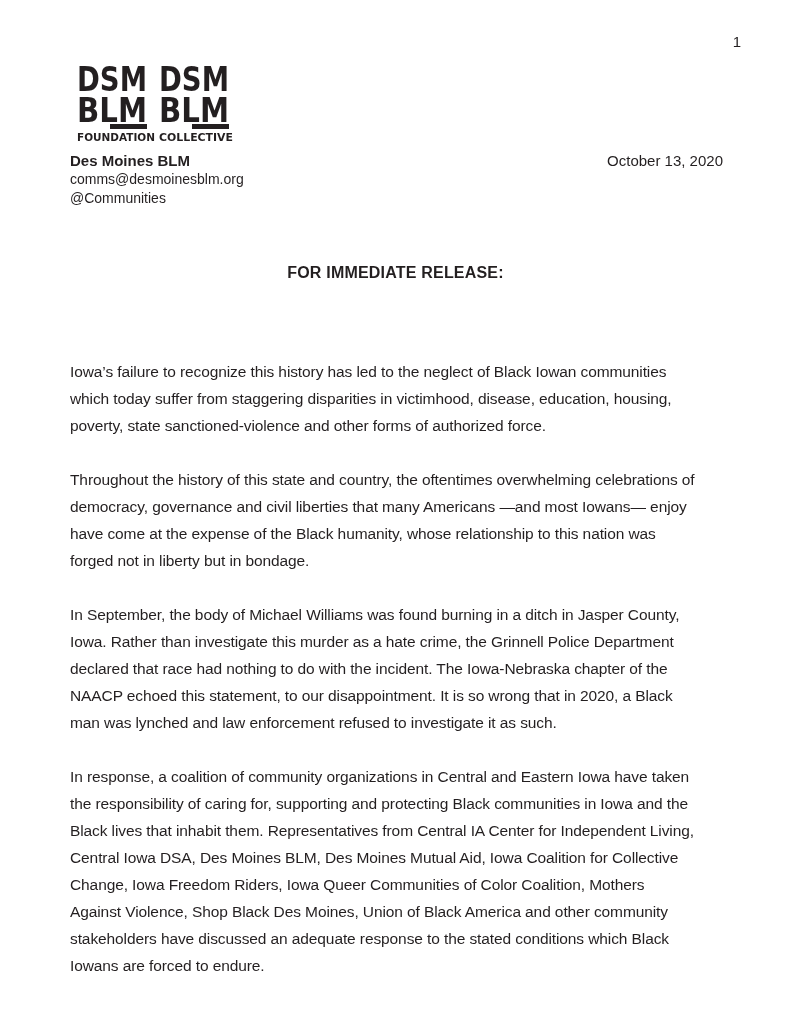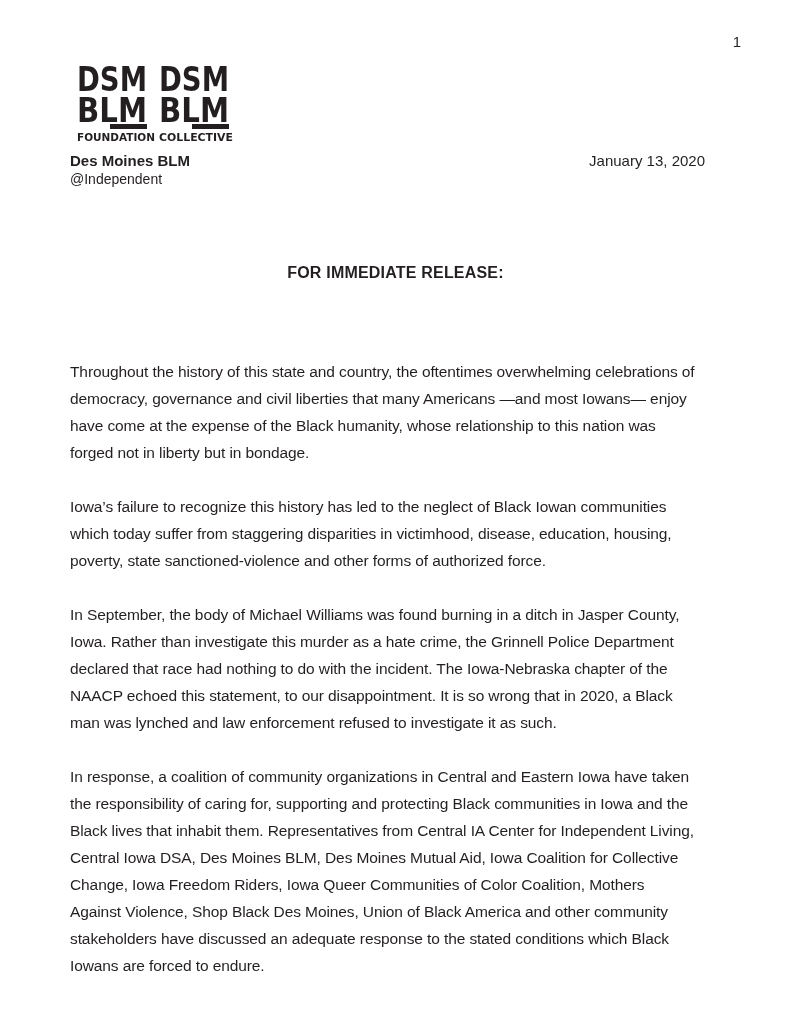--- a/index.html
+++ b/index.html
@@ -23,21 +23,21 @@
   }
   .logo {
     position: absolute;
     top: 63px;
     left: 77px;
   }
   .letterhead {
     position: absolute;
     top: 151px;
     left: 70px;
-    right: 86px;
+    right: 68px;
     display: flex;
     justify-content: space-between;
     align-items: flex-start;
   }
   .contact-block { line-height: 19px; font-size: 14px; }
   .org-name { font-weight: 700; font-size: 15px; }
   .release-date { font-size: 15px; line-height: 19px; }
   .headings {
     position: absolute;
     top: 264px;
@@ -86,37 +86,38 @@
         <text x="0" y="59" font-size="33" textLength="70" lengthAdjust="spacingAndGlyphs">BLM</text>
         <rect x="33" y="61" width="37" height="5" fill="#231f20"></rect>
         <text x="0" y="78" font-size="10" textLength="74" lengthAdjust="spacingAndGlyphs">COLLECTIVE</text>
       </g>
     </svg>
   </div>
 
   <div class="letterhead">
     <div class="contact-block">
       <div class="org-name">Des Moines BLM</div>
-      <div class="contact-handle">@Independent</div>
+      <div class="contact-email">comms@desmoinesblm.org</div>
+      <div class="contact-handle">@Communities</div>
     </div>
-    <div class="release-date">January 13, 2020</div>
+    <div class="release-date">October 13, 2020</div>
   </div>
 
   <div class="headings">
     <div class="release-line">FOR IMMEDIATE RELEASE:</div>
   </div>
 
   <div class="body-text">
+    <p class="para">Iowa’s failure to recognize this history has led to the neglect of Black Iowan communities
+which today suffer from staggering disparities in victimhood, disease, education, housing,
+poverty, state sanctioned-violence and other forms of authorized force.</p>
     <p class="para">Throughout the history of this state and country, the oftentimes overwhelming celebrations of
 democracy, governance and civil liberties that many Americans —and most Iowans— enjoy
 have come at the expense of the Black humanity, whose relationship to this nation was
 forged not in liberty but in bondage.</p>
-    <p class="para">Iowa’s failure to recognize this history has led to the neglect of Black Iowan communities
-which today suffer from staggering disparities in victimhood, disease, education, housing,
-poverty, state sanctioned-violence and other forms of authorized force.</p>
     <p class="para">In September, the body of Michael Williams was found burning in a ditch in Jasper County,
 Iowa. Rather than investigate this murder as a hate crime, the Grinnell Police Department
 declared that race had nothing to do with the incident. The Iowa-Nebraska chapter of the
 NAACP echoed this statement, to our disappointment. It is so wrong that in 2020, a Black
 man was lynched and law enforcement refused to investigate it as such.</p>
     <p class="para">In response, a coalition of community organizations in Central and Eastern Iowa have taken
 the responsibility of caring for, supporting and protecting Black communities in Iowa and the
 Black lives that inhabit them. Representatives from Central IA Center for Independent Living,
 Central Iowa DSA, Des Moines BLM, Des Moines Mutual Aid, Iowa Coalition for Collective
 Change, Iowa Freedom Riders, Iowa Queer Communities of Color Coalition, Mothers

